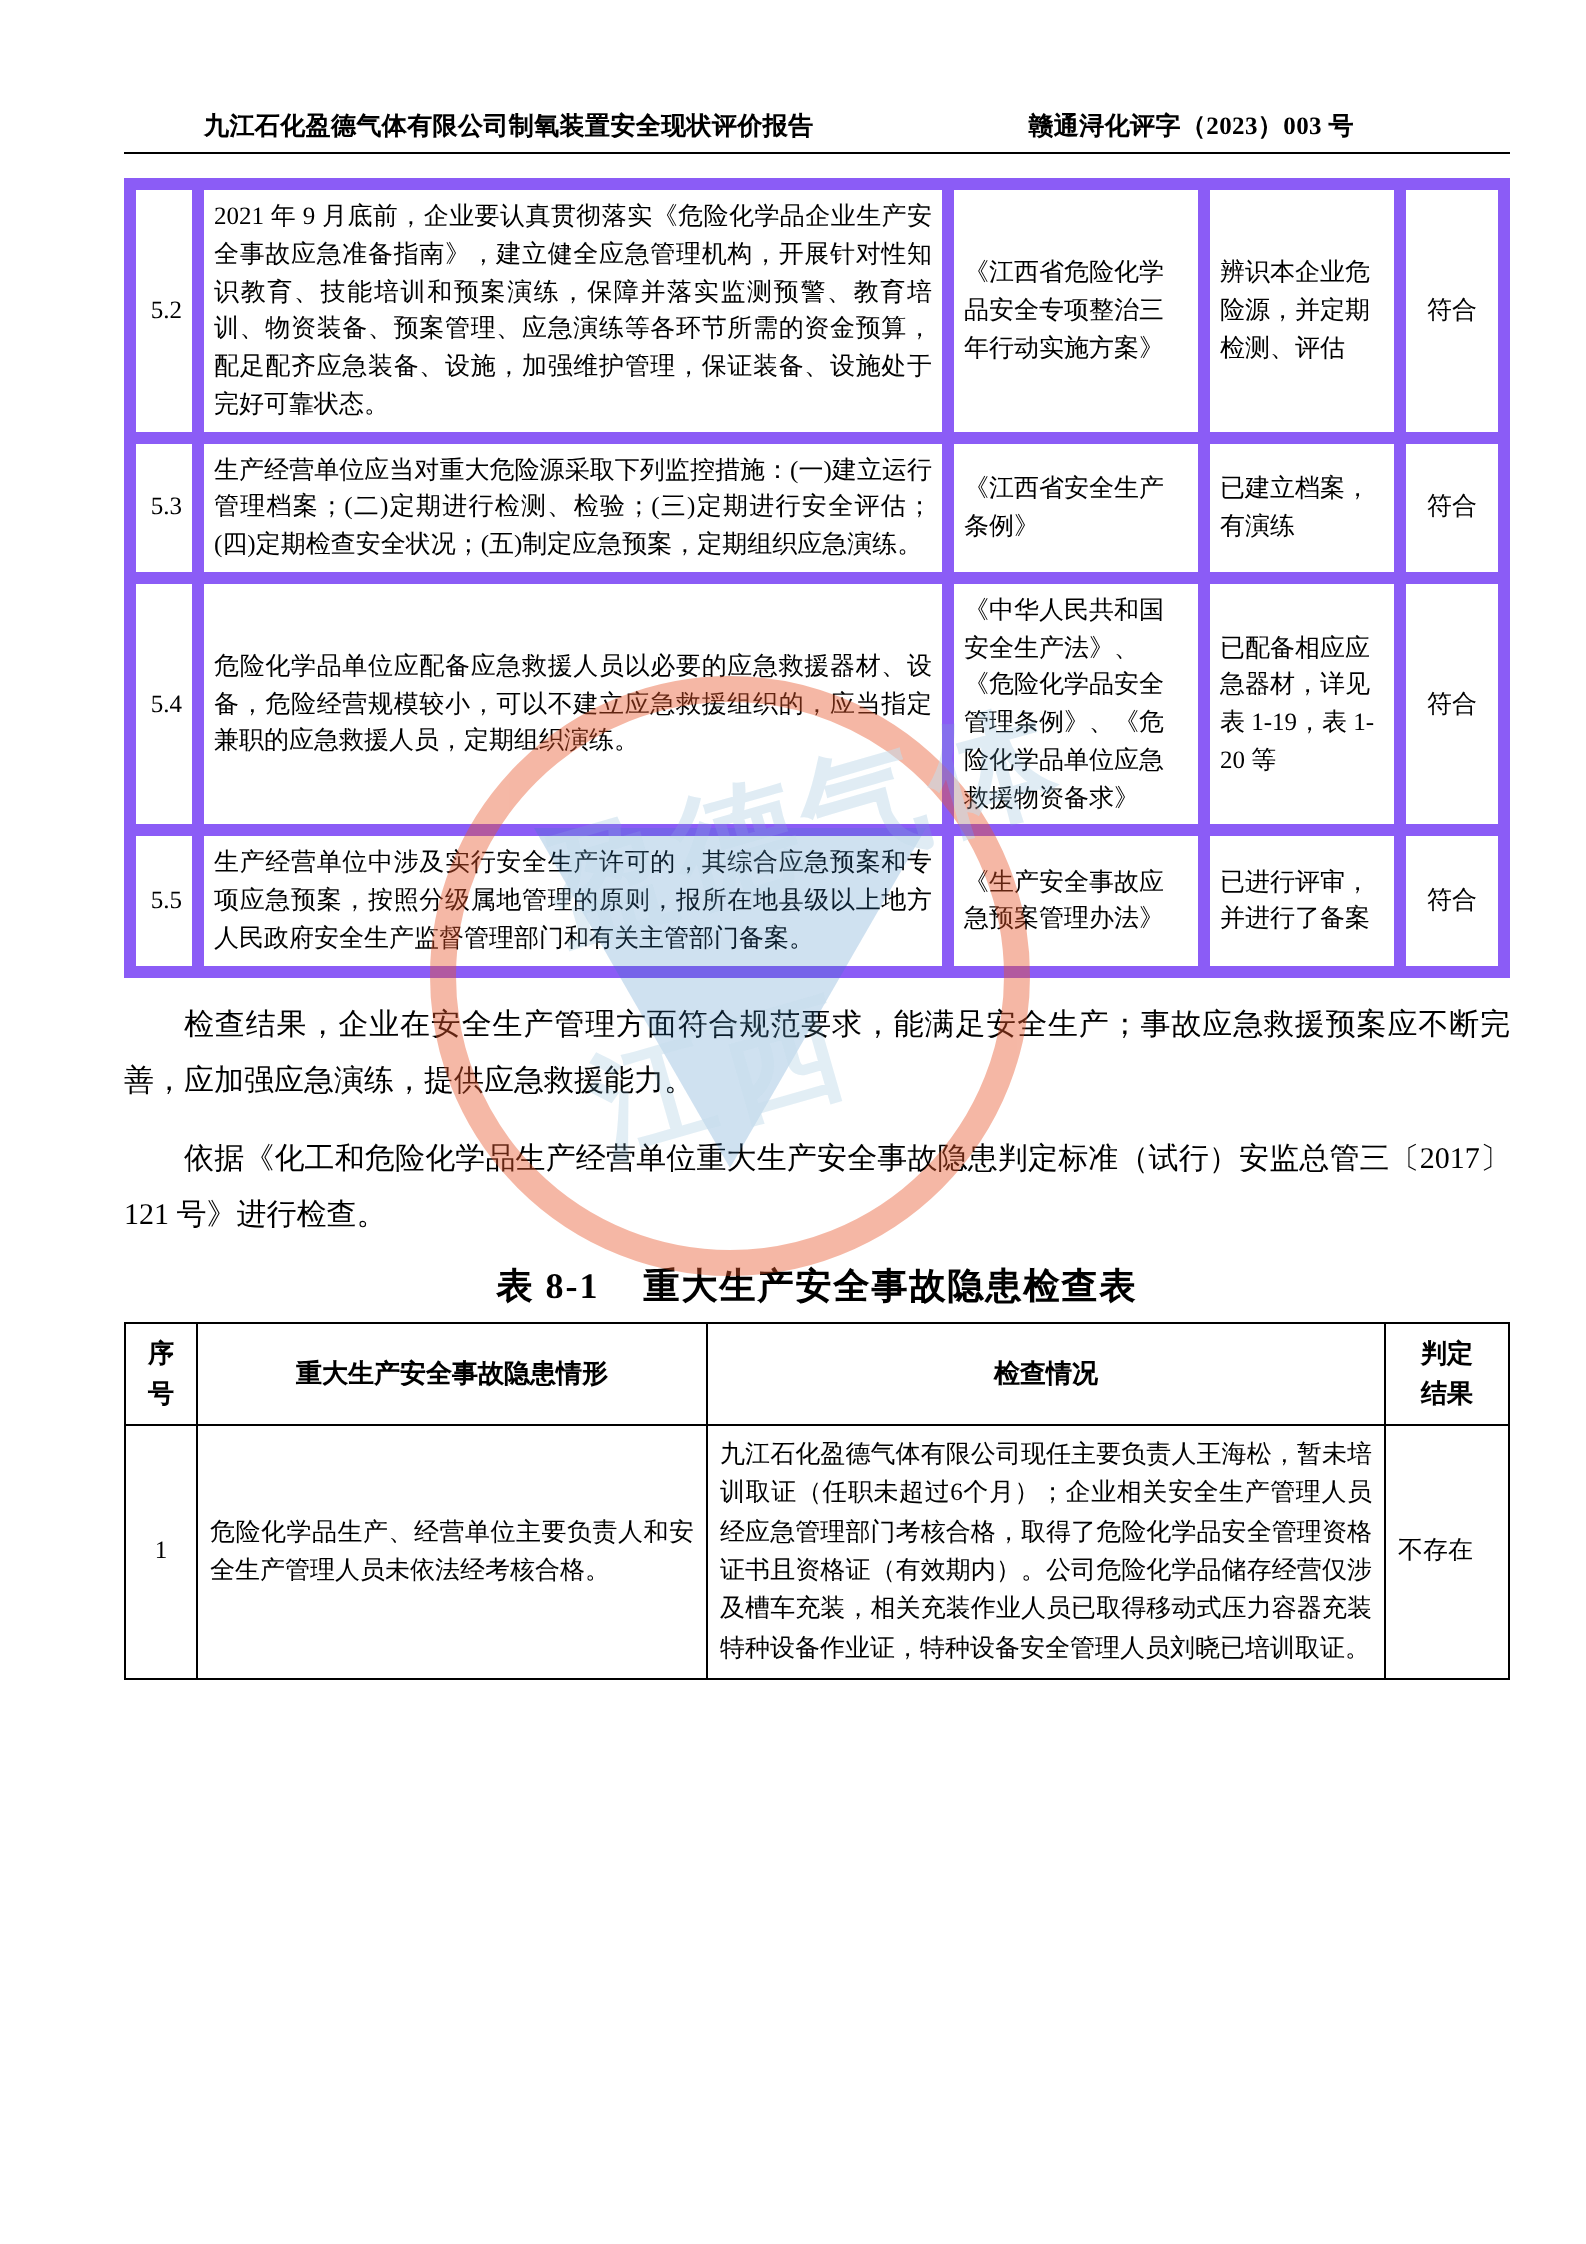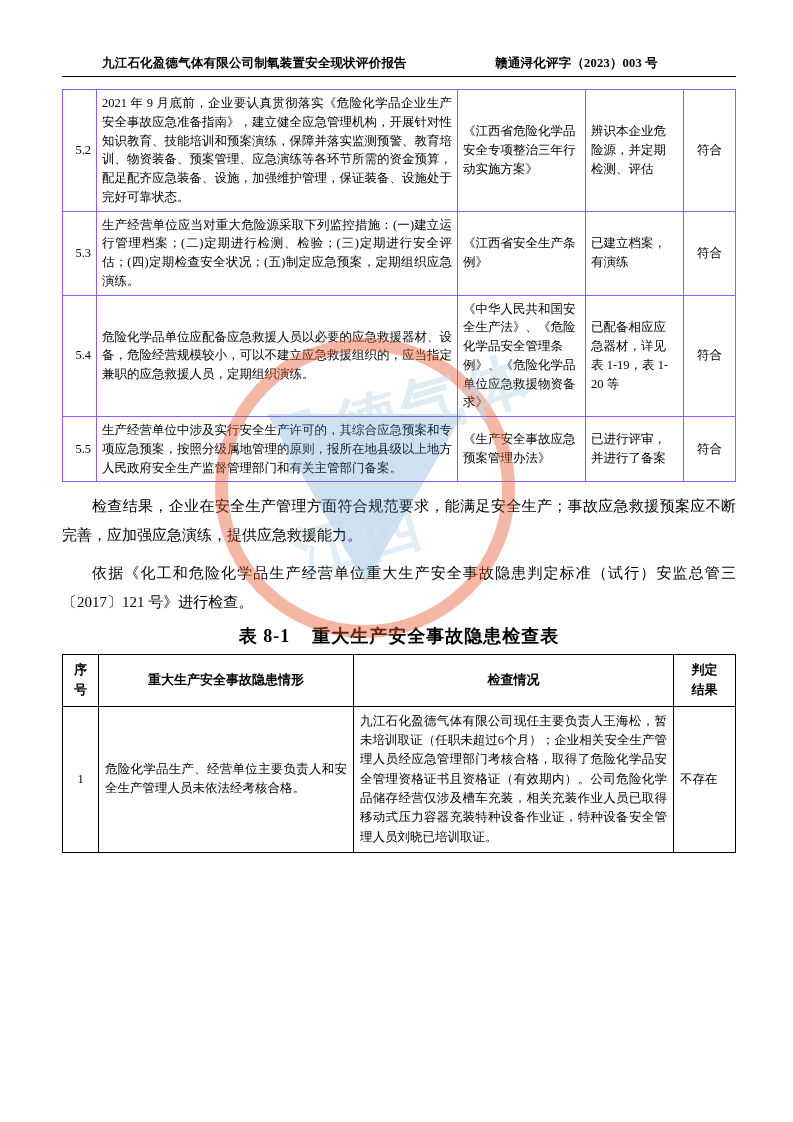--- a/index.html
+++ b/index.html
@@ -14,21 +14,21 @@
     font-family: "Liberation Serif", serif;
     color: #000;
     overflow: hidden;
   }
   .page {
     position: absolute;
     top: 0; left: 0;
     width: 793px;
     height: 892px;
     box-sizing: border-box;
-    padding: 55px 57px 40px 62px;
+    padding: 55px 38px 40px 62px;
   }
 
   
   .header {
     display: flex;
     justify-content: space-between;
     align-items: flex-end;
     font-size: 12.5px;
     font-weight: bold;
     letter-spacing: 0.2px;
@@ -39,21 +39,21 @@
   .header .left { white-space: nowrap; }
   .header .right { white-space: nowrap; padding-right: 70px; }
 
   
   table {
     border-collapse: collapse;
     width: 100%;
     table-layout: fixed;
   }
   table.main td, table.main th {
-    border: 1px solid #8b5cf6;
+    border: 6px solid #8b5cf6;
     vertical-align: middle;
     font-size: 12.5px;
     line-height: 1.5;
     padding: 4px 5px;
   }
   .c-num { text-align: right; width: 34px; }
   .c-res { text-align: center; width: 56px; }
   .c-mid { width: 130px; text-align: left; }
   .c-right { width: 100px; }
   .cell-txt { text-align: justify; text-justify: inter-ideograph; }

